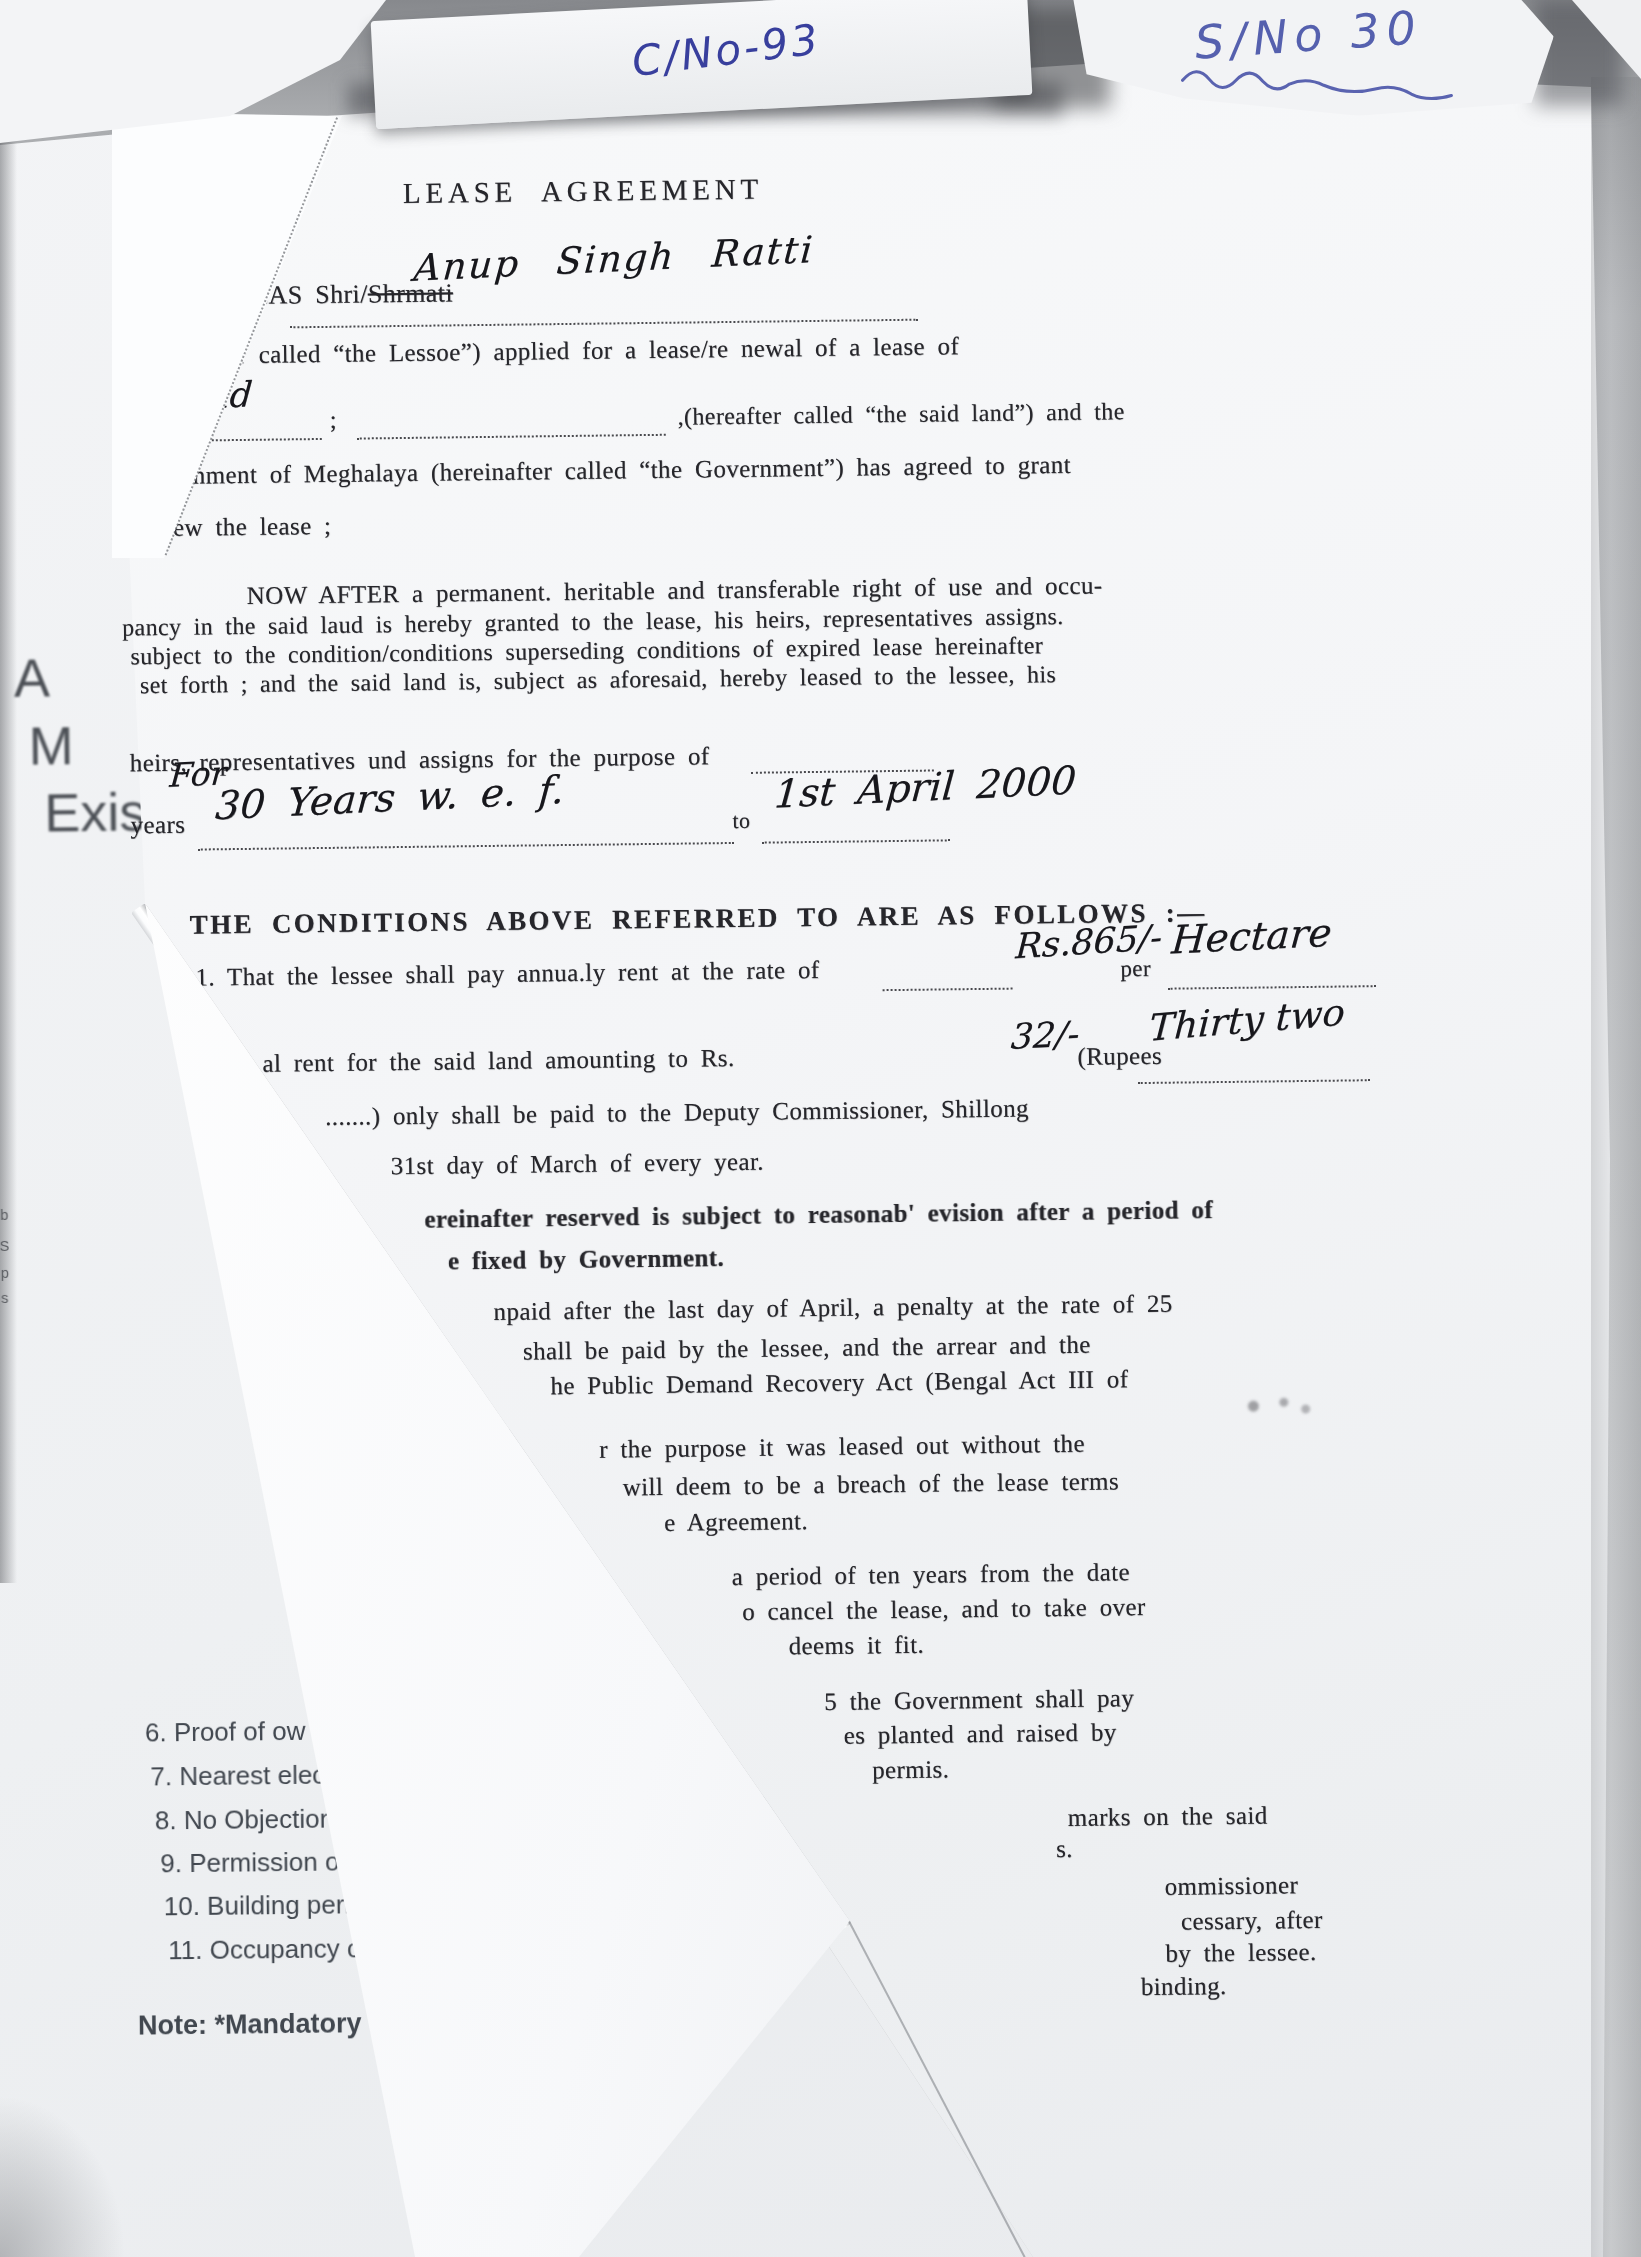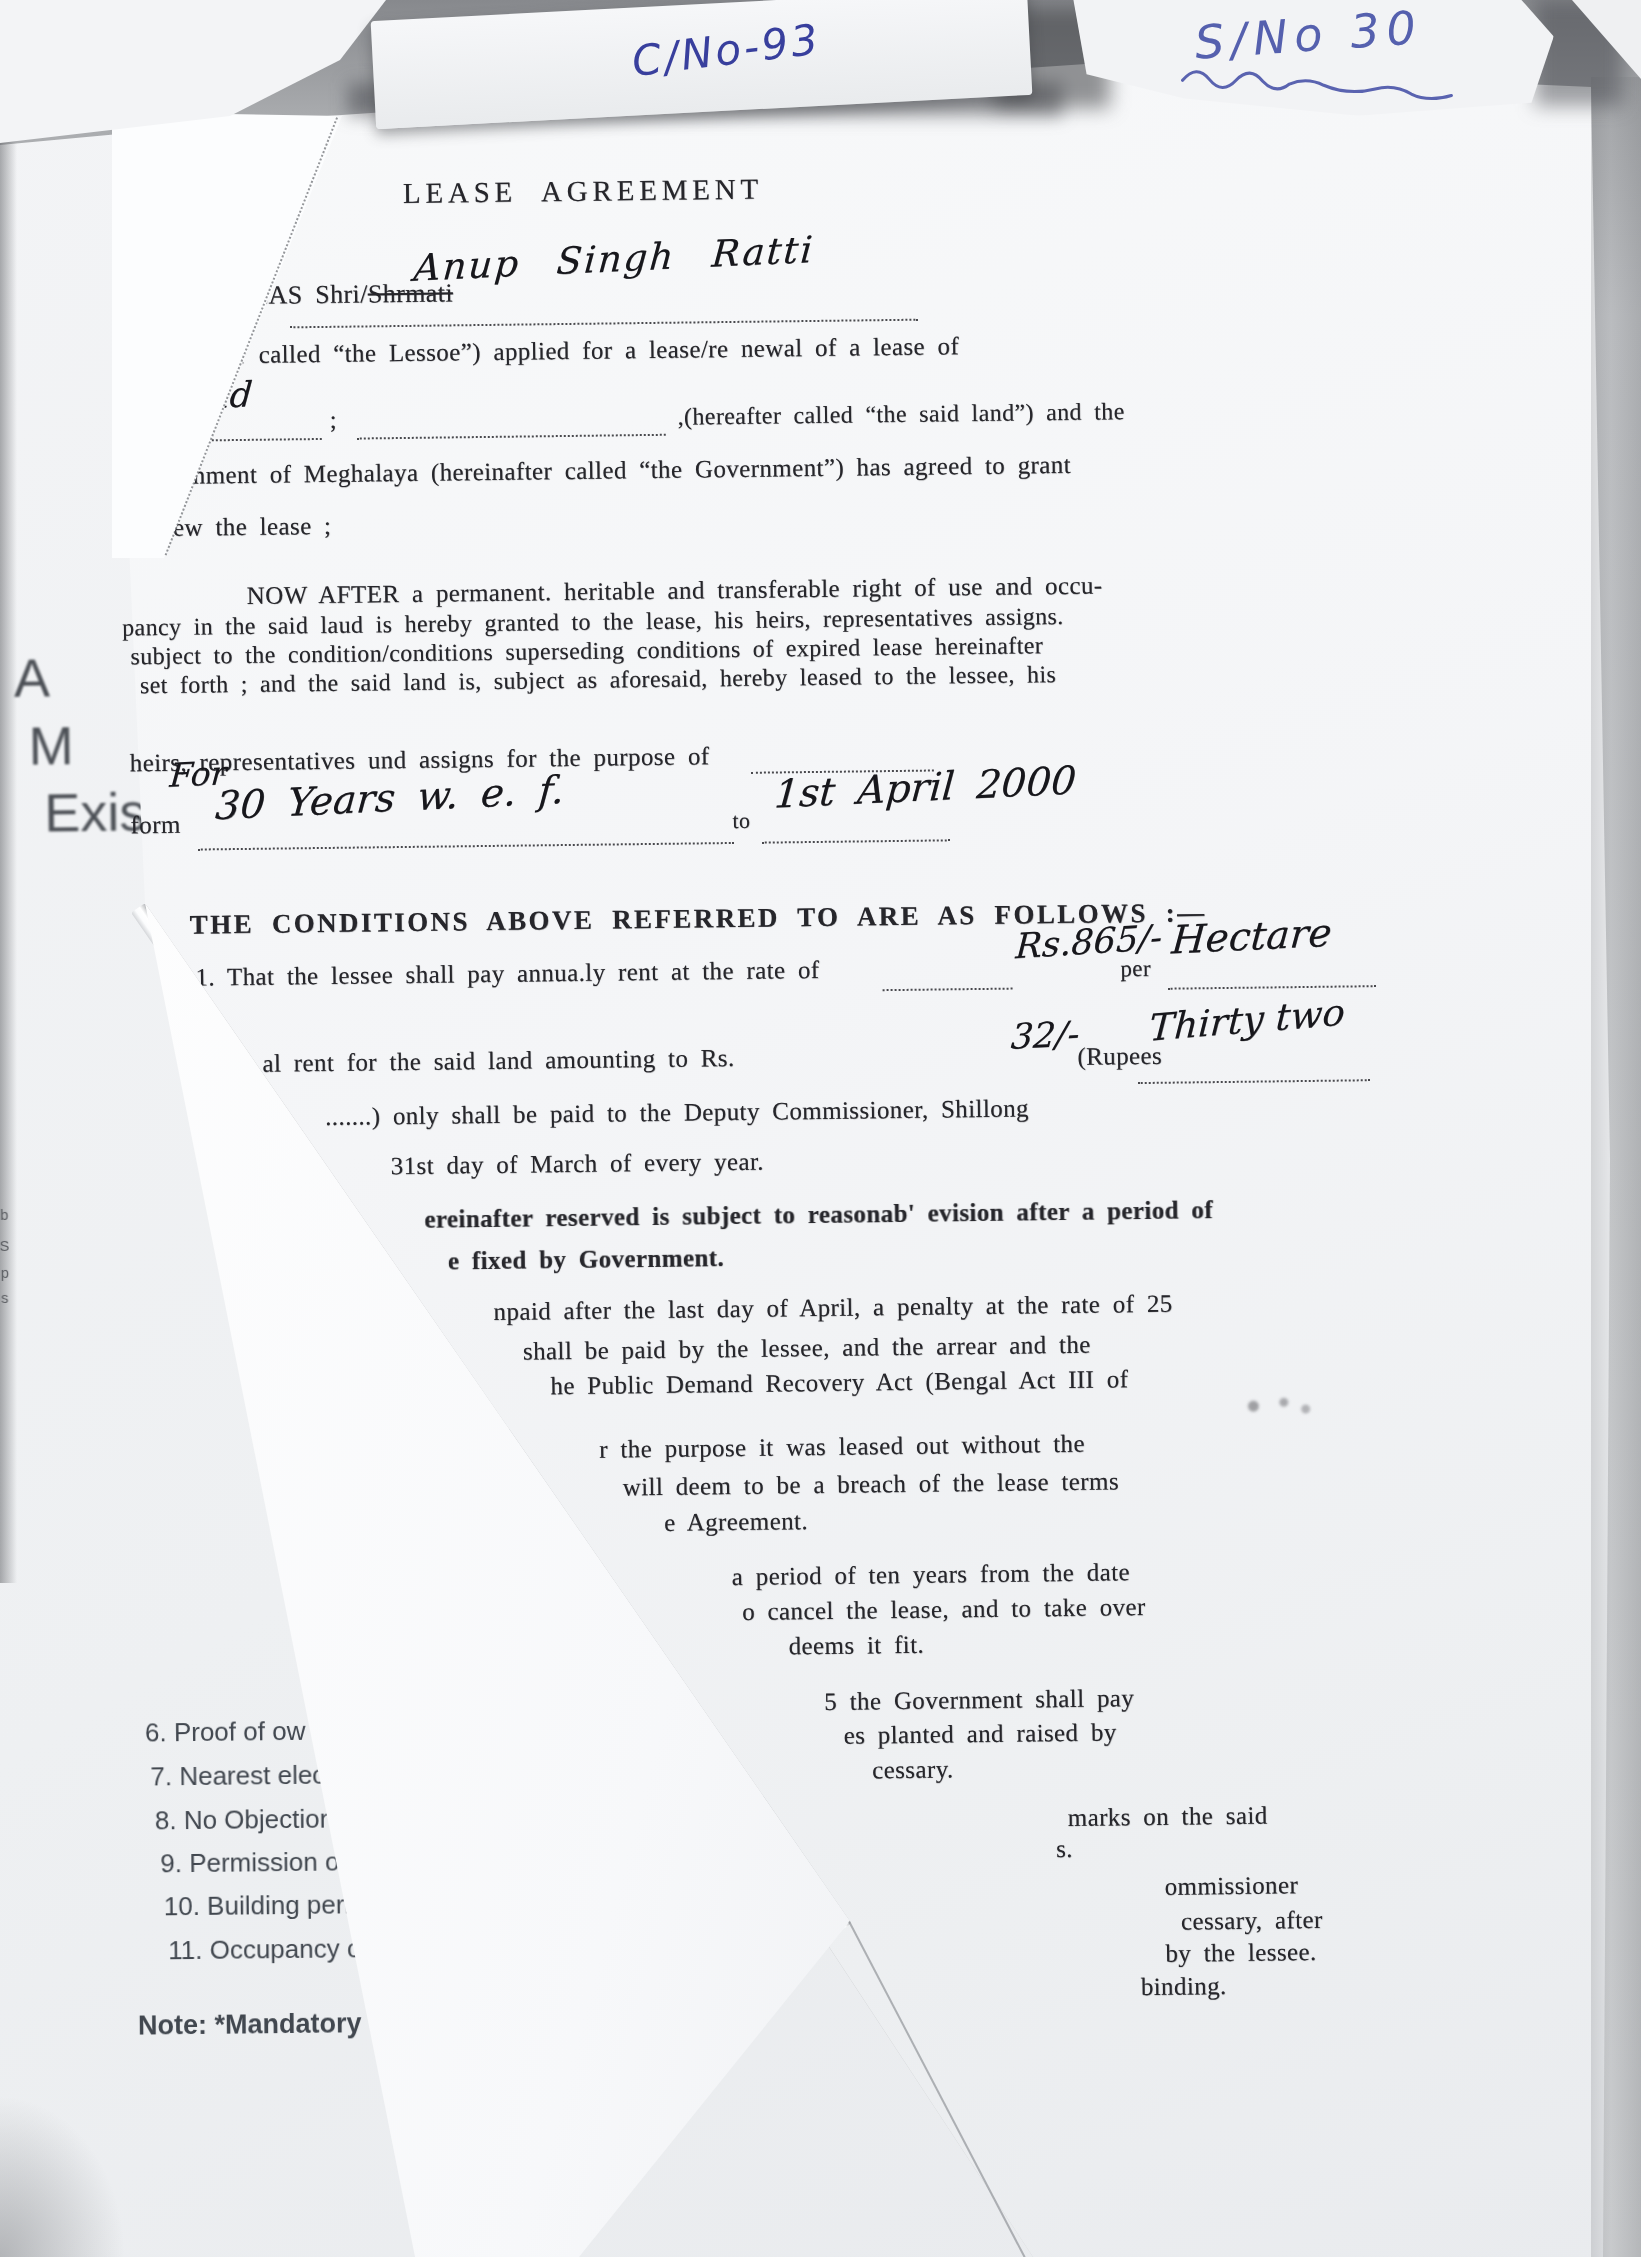--- a/index.html
+++ b/index.html
@@ -124,21 +124,21 @@
 
     <div class="t" style="left:243px;top:579px;">NOW AFTER a permanent. heritable and transferable right of use and occu-</div>
     <div class="t sm" style="left:118px;top:610px;">pancy in the said laud is hereby granted to the lease, his heirs, representatives assigns.</div>
     <div class="t sm" style="left:126px;top:639px;">subject to the condition/conditions superseding conditions of expired lease hereinafter</div>
     <div class="t sm" style="left:135px;top:668px;">set forth ; and the said land is, subject as aforesaid, hereby leased to the lessee, his</div>
 
     <div class="t" style="left:124px;top:745px;">heirs, representatives und assigns for the purpose of</div>
     <div class="dots" style="left:745px;top:772px;width:183px;"></div>
     <div class="hw" style="left:164px;top:751px;font-size:33px;">For</div>
 
-    <div class="t" style="left:124px;top:807px;">form</div>
+    <div class="t" style="left:124px;top:807px;">years</div>
     <div class="hw" style="left:210px;top:774px;font-size:39px;word-spacing:9.7px;">30 Years w. e. f.</div>
     <div class="dots" style="left:191px;top:842px;width:536px;"></div>
     <div class="t" style="left:726px;top:811px;font-size:22px;">to</div>
     <div class="hw" style="left:769px;top:770px;font-size:39px;word-spacing:9.7px;">1st April 2000</div>
     <div class="dots" style="left:755px;top:842px;width:188px;"></div>
 
     <div class="t hd" style="left:182px;top:906px;">THE CONDITIONS ABOVE REFERRED TO ARE AS FOLLOWS :—</div>
 
     <div class="t" style="left:187px;top:960px;">1.  That the lessee shall pay annua.ly rent at the rate of</div>
     <div class="dots" style="left:874px;top:991px;width:130px;"></div>
@@ -162,21 +162,21 @@
     <div class="t" style="left:510px;top:1338px;">shall be paid by the lessee, and the arrear and the</div>
     <div class="t" style="left:537px;top:1373px;">he Public Demand Recovery Act (Bengal Act III of</div>
     <div class="t" style="left:585px;top:1437px;">r the purpose it was leased out without the</div>
     <div class="t" style="left:608px;top:1475px;">will deem to be a breach of the lease terms</div>
     <div class="t" style="left:649px;top:1511px;">e Agreement.</div>
     <div class="t" style="left:716px;top:1566px;">a period of ten years from the date</div>
     <div class="t" style="left:726px;top:1601px;">o cancel the lease, and to take over</div>
     <div class="t" style="left:772px;top:1636px;">deems it fit.</div>
     <div class="t" style="left:807px;top:1692px;">5 the Government shall pay</div>
     <div class="t" style="left:826px;top:1726px;">es planted and raised by</div>
-    <div class="t" style="left:854px;top:1761px;">cessary.</div>
+    <div class="t" style="left:854px;top:1761px;">permis.</div>
     <div class="t" style="left:1049px;top:1811px;">marks on the said</div>
     <div class="t" style="left:1037px;top:1842px;">s.</div>
     <div class="t" style="left:1145px;top:1881px;">ommissioner</div>
     <div class="t" style="left:1161px;top:1916px;">cessary, after</div>
     <div class="t" style="left:1145px;top:1948px;">by the lessee.</div>
     <div class="t" style="left:1120px;top:1981px;">binding.</div>
 
     <div class="smudge"></div>
   </div>
 

